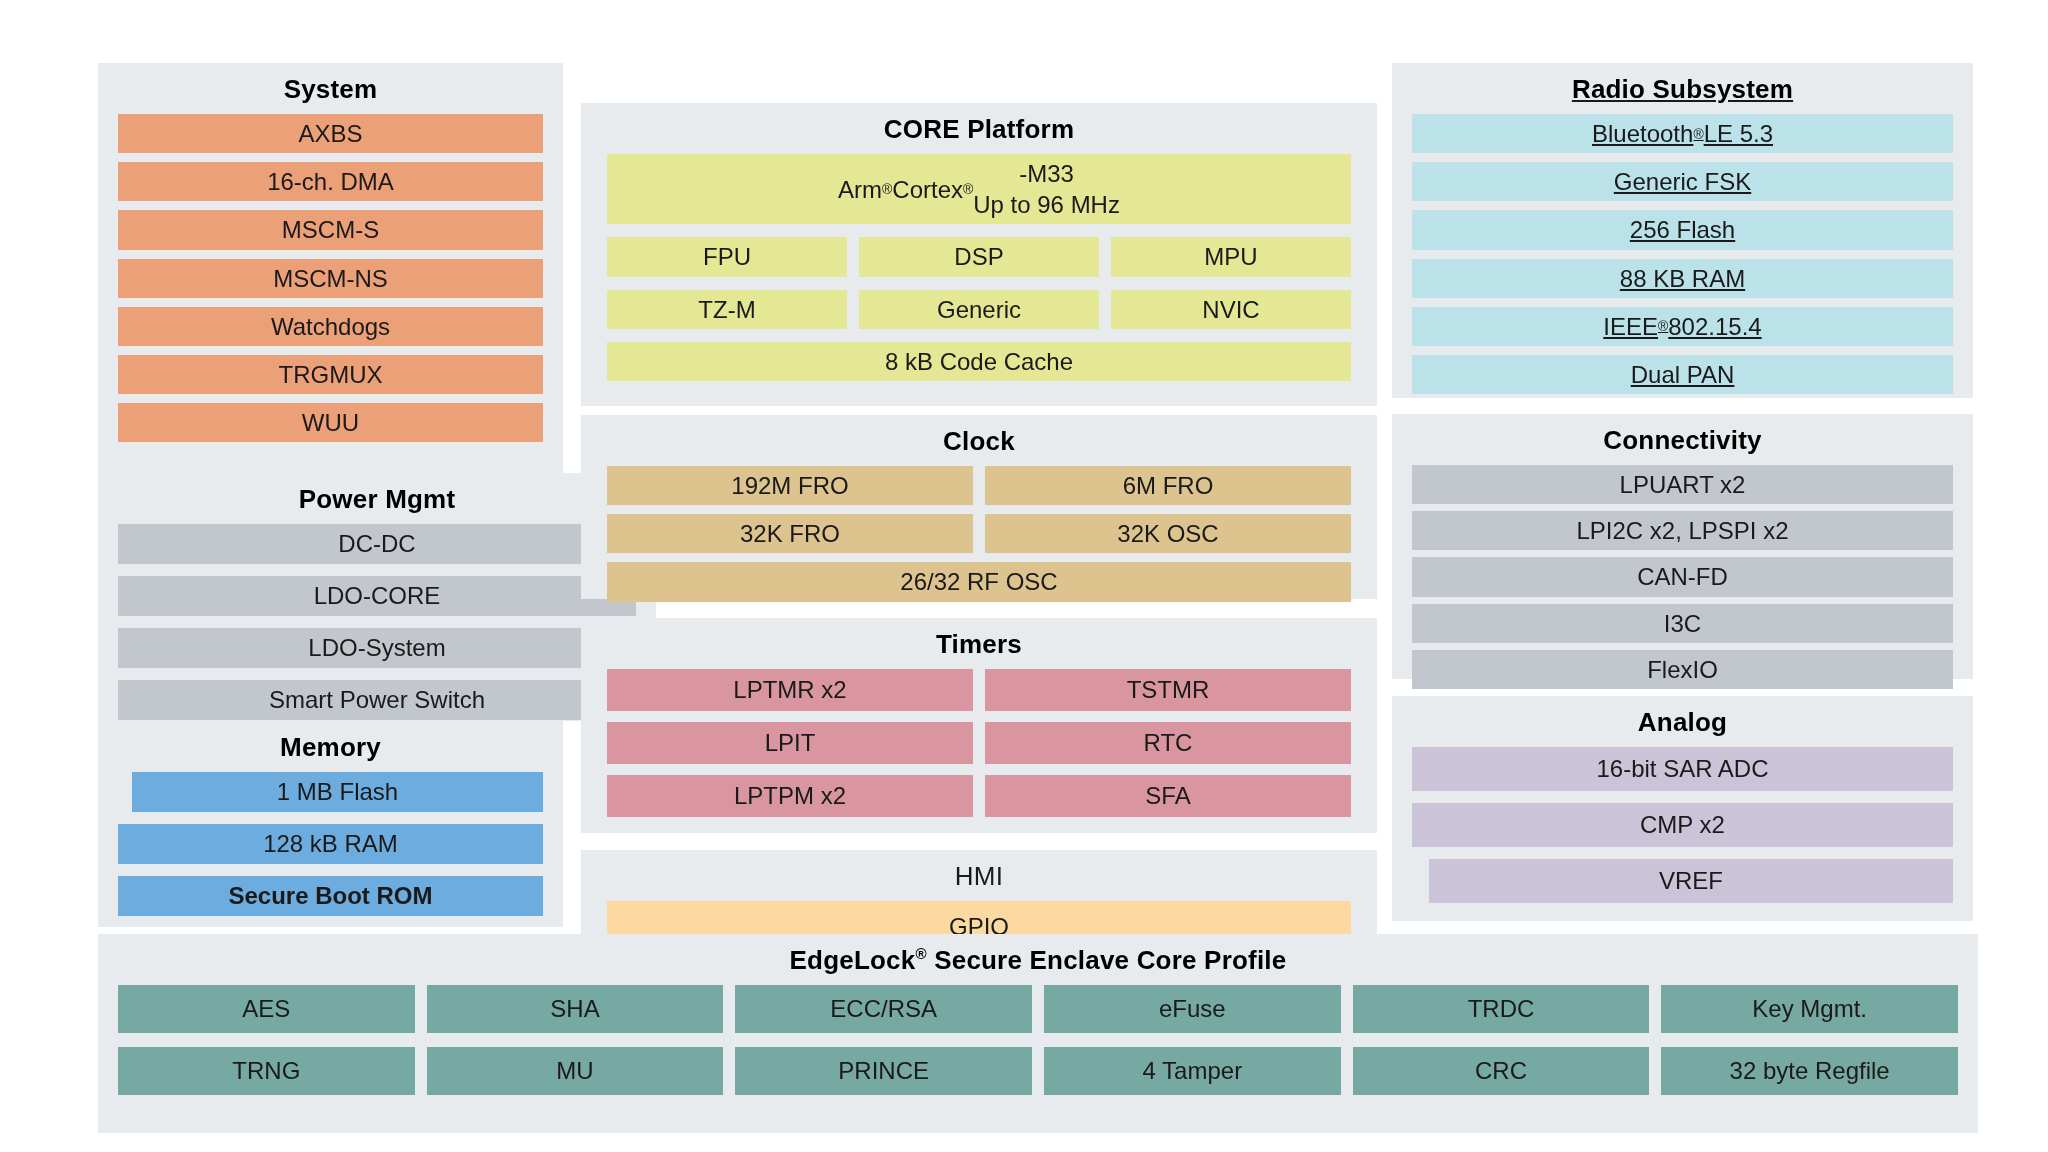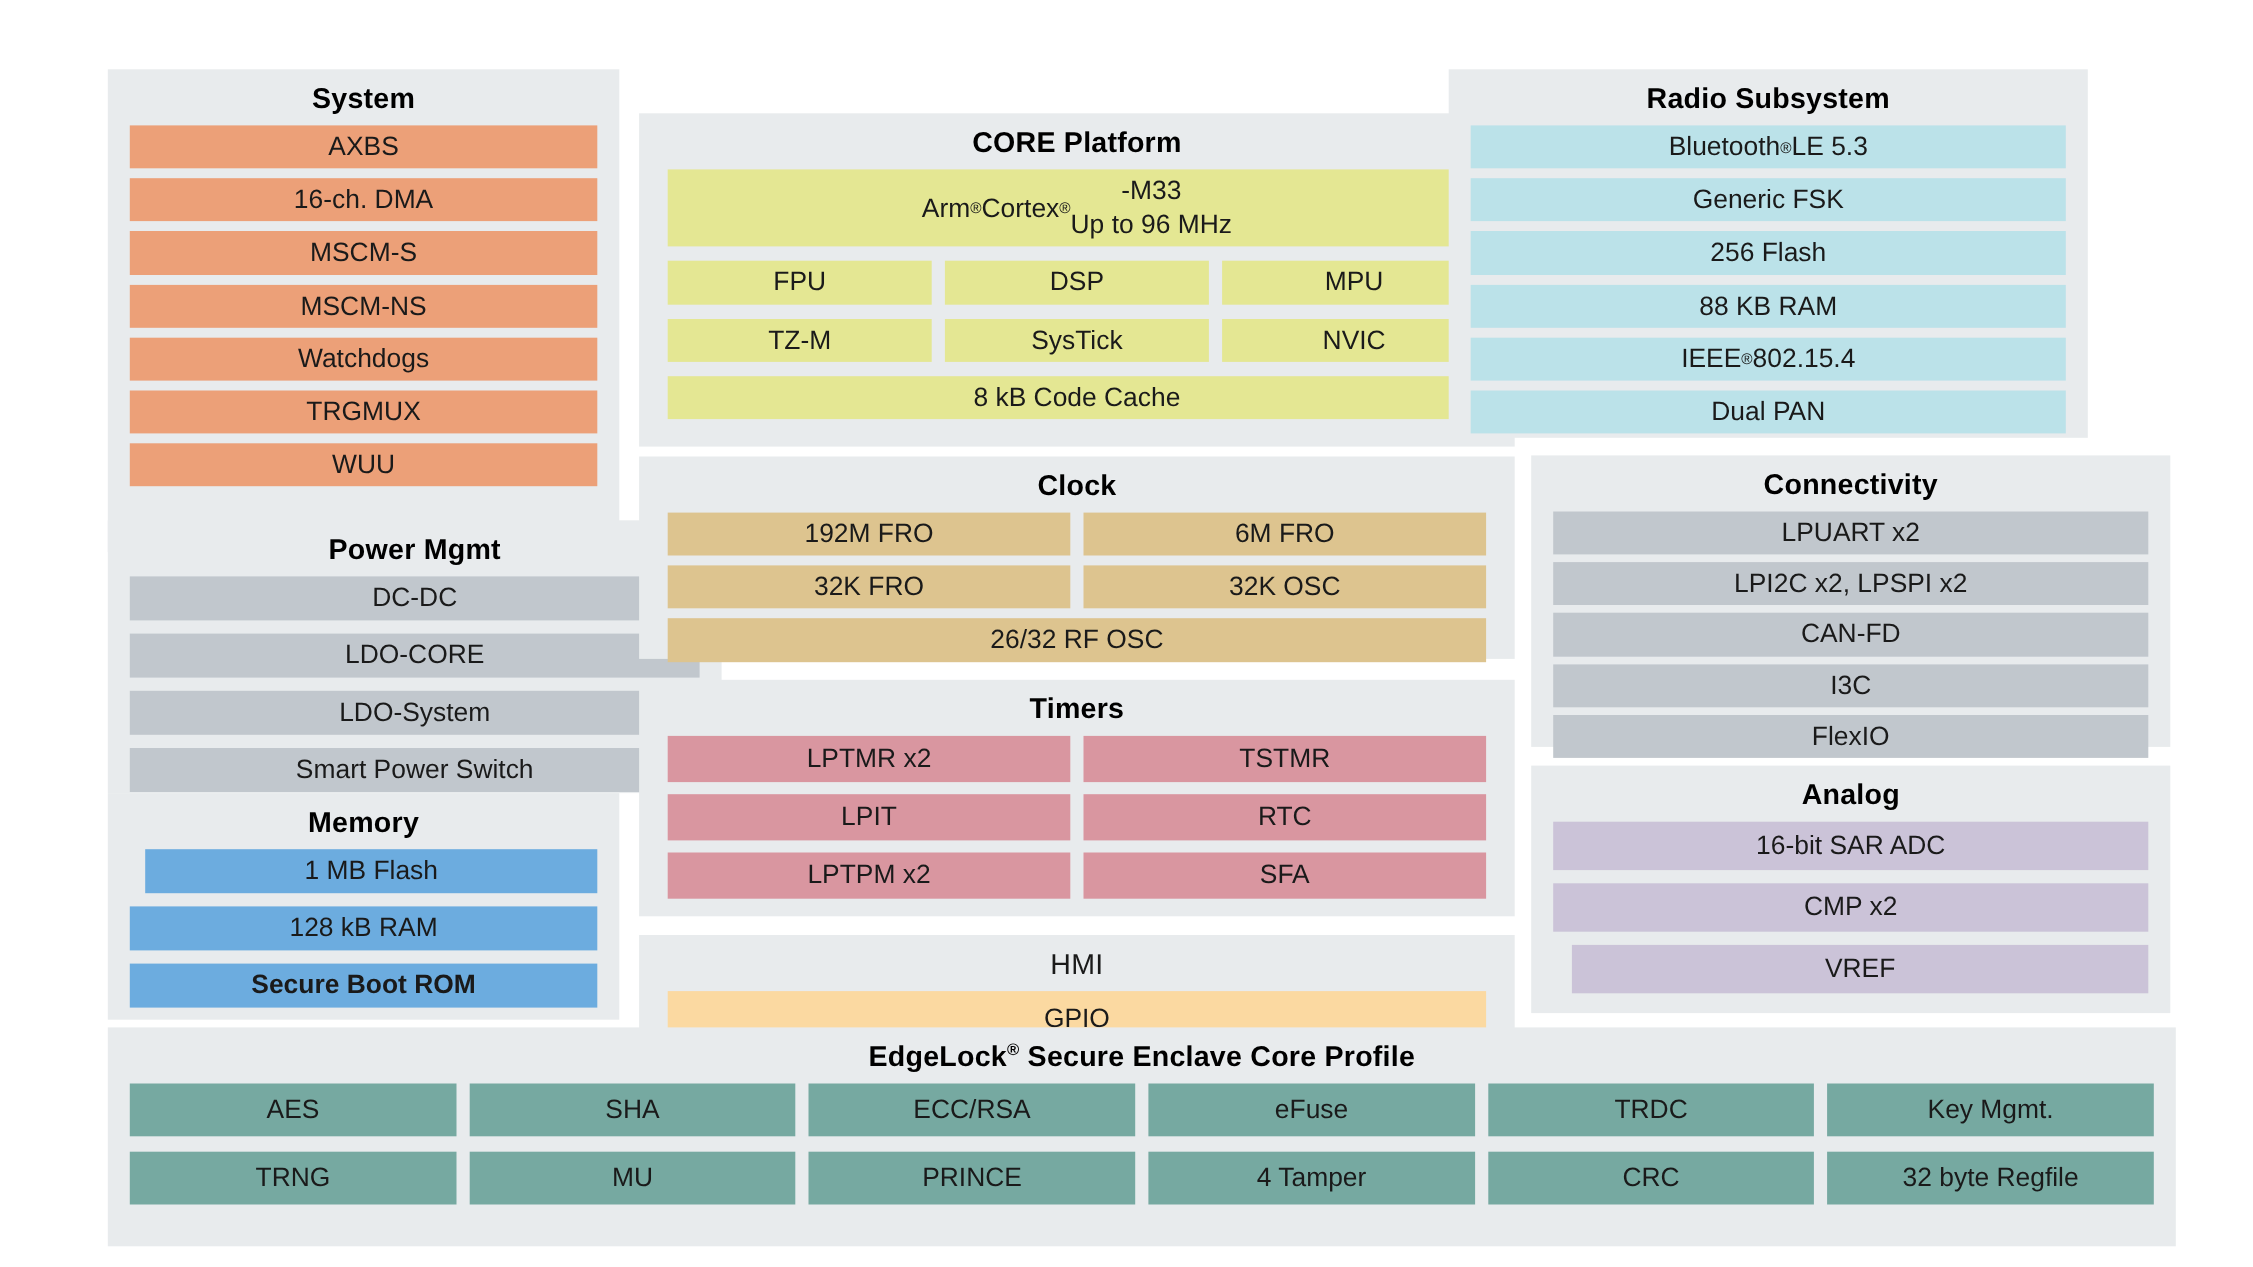--- a/index.html
+++ b/index.html
@@ -107,21 +107,21 @@
       <div class="row" style="grid-template-columns: repeat(1, 1fr);">
         <div class="bar">Arm<sup>®</sup> Cortex<sup>®</sup>-M33<br>Up to 96 MHz</div>
       </div>
       <div class="row" style="grid-template-columns: repeat(3, 1fr);">
         <div class="bar">FPU</div>
         <div class="bar">DSP</div>
         <div class="bar">MPU</div>
       </div>
       <div class="row" style="grid-template-columns: repeat(3, 1fr);">
         <div class="bar">TZ-M</div>
-        <div class="bar">SysTick</div>
+        <div class="bar">Generic</div>
         <div class="bar">NVIC</div>
       </div>
       <div class="row" style="grid-template-columns: repeat(1, 1fr);">
         <div class="bar">8 kB Code Cache</div>
       </div>
     </div>
 </section>
 
 <section class="panel mid" style="left: 581px; top: 375px; width: 796px; height: 184px; --barh: 38px; --gap: 9px; --bar: #DDC48F;">
   <h2 class="panel-title">Clock</h2>
@@ -160,21 +160,21 @@
 
 <section class="panel mid" style="left: 581px; top: 810px; width: 796px; height: 111px; --barh: 52px; --gap: 0px; --bar: #FBD9A1;">
   <h2 class="panel-title plain">HMI</h2>
   <div class="rows">
       <div class="row" style="grid-template-columns: repeat(1, 1fr);">
         <div class="bar">GPIO</div>
       </div>
     </div>
 </section>
 
-<section class="panel" style="left: 1317px; top: 63px; width: 581px; height: 335px; --barh: 38px; --gap: 9px; --bar: #BBE2E9;">
+<section class="panel" style="left: 1392px; top: 63px; width: 581px; height: 335px; text-decoration: underline; --barh: 38px; --gap: 9px; --bar: #BBE2E9;">
   <h2 class="panel-title">Radio Subsystem</h2>
   <div class="rows">
       <div class="row" style="grid-template-columns: repeat(1, 1fr);">
         <div class="bar">Bluetooth<sup>®</sup> LE 5.3</div>
       </div>
       <div class="row" style="grid-template-columns: repeat(1, 1fr);">
         <div class="bar">Generic FSK</div>
       </div>
       <div class="row" style="grid-template-columns: repeat(1, 1fr);">
         <div class="bar">256 Flash</div>

